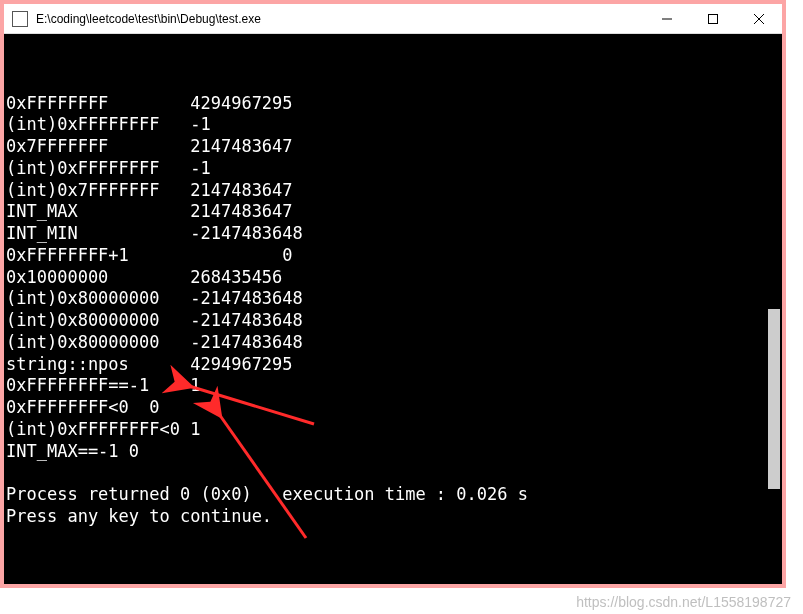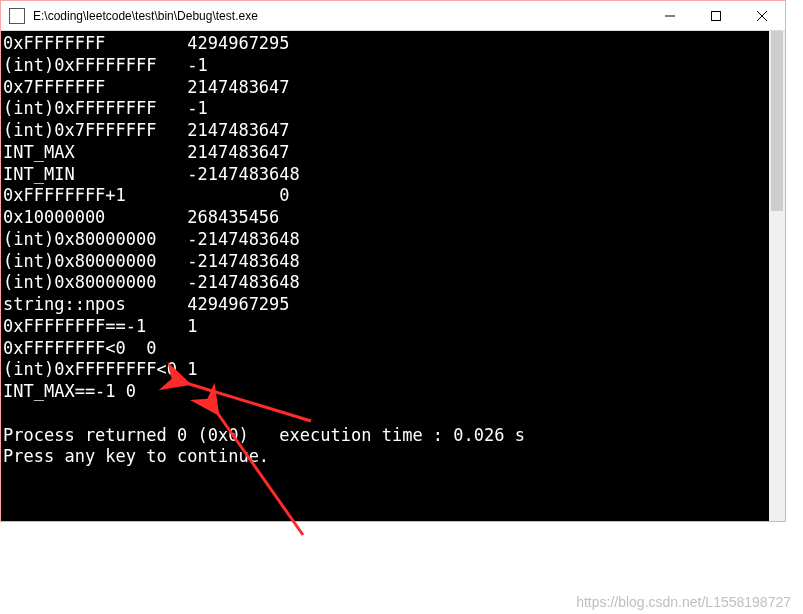--- a/index.html
+++ b/index.html
@@ -6,22 +6,22 @@
   body {
     width: 803px;
     height: 614px;
     background: #fff;
     font-family: "Segoe UI", Tahoma, sans-serif;
     position: relative;
     overflow: hidden;
   }
   .window {
     width: 786px;
-    height: 522px;
-    border: 1px solid #fca5a5;
+    height: 588px;
+    border: 4px solid #fca5a5;
     position: relative;
     background: #fff;
   }
   .titlebar {
     height: 30px;
     background: #fff;
     display: flex;
     align-items: center;
     border-bottom: 1px solid #ddd;
   }
@@ -52,20 +52,21 @@
     font-size: 10px;
     color: #000;
     cursor: default;
   }
   .console-area {
     position: relative;
     width: 100%;
     height: calc(100% - 30px);
     background: #000;
     display: flex;
+    align-items: center;
   }
   .console {
     flex: 1;
     background: #000;
     color: #fff;
     font-family: "NSimSun", "SimSun", "Consolas", monospace;
     font-size: 17px;
     line-height: 1.28;
     padding: 2px 0 0 2px;
     white-space: pre;

